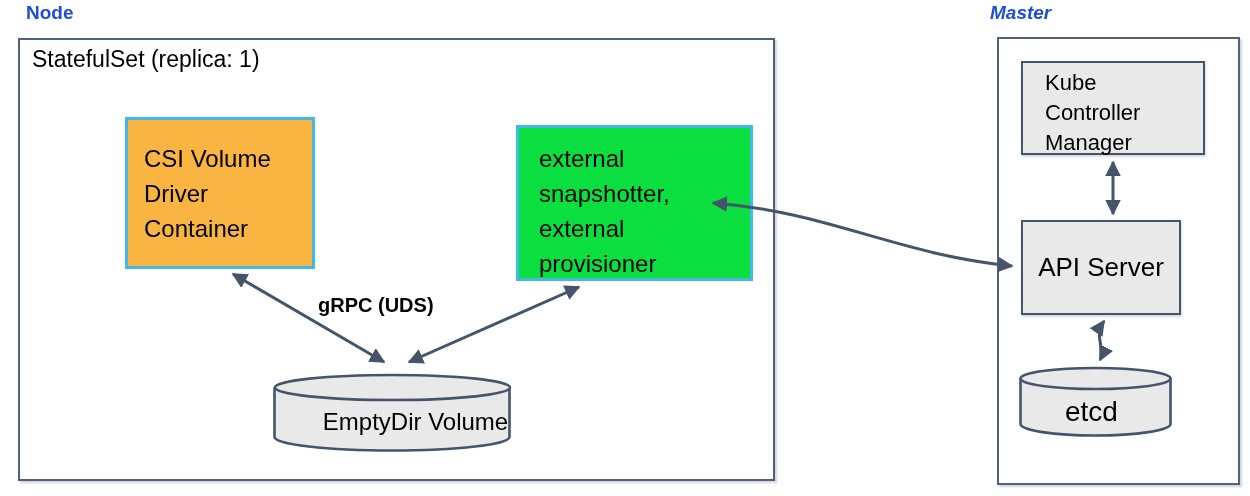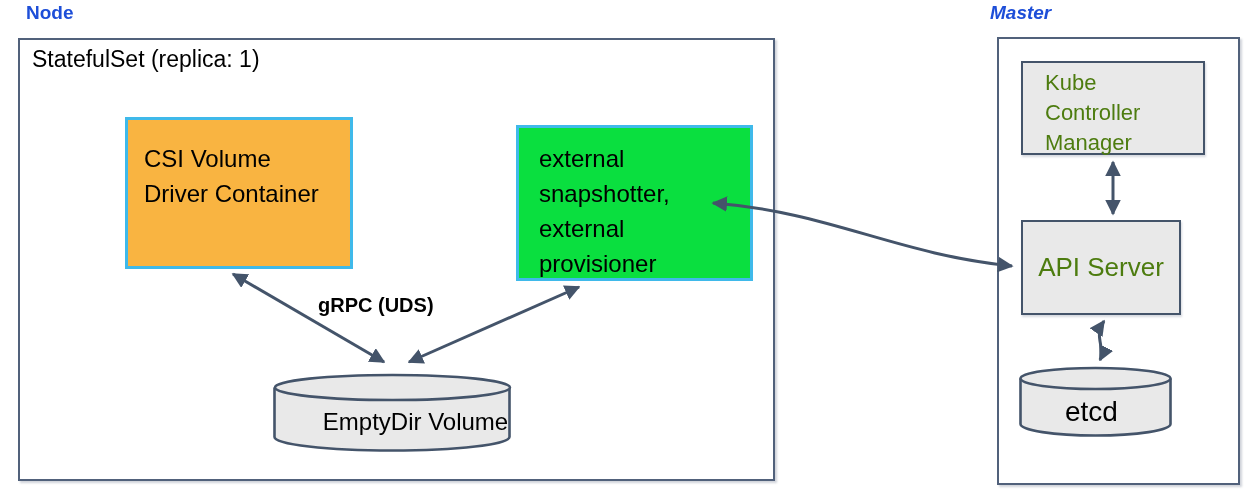--- a/index.html
+++ b/index.html
@@ -39,38 +39,38 @@
   .container-box {
     position: absolute;
     border: 3px solid #3fb9ea;
     box-sizing: border-box;
     font-size: 24px;
     line-height: 35px;
     color: #000000;
   }
   .csi-box {
     left: 125px; top: 117px;
-    width: 228px; height: 152px;
+    width: 190px; height: 152px;
     background: #f9b441;
     padding: 21px 12px 0 16px;
   }
   .ext-box {
     left: 468px; top: 125px;
     width: 237px; height: 156px;
     background: #0adf3f;
     padding: 13px 12px 0 20px;
     margin-left: 48px;
   }
   .gray-box {
     position: absolute;
     border: 2px solid #44546a;
     background: #e9e9e9;
     box-sizing: border-box;
     box-shadow: 1px 2px 2px rgba(120, 130, 150, 0.3);
-    color: #4d7c0f;
+    color: #000000;
   }
   .kcm-box {
     left: 1021px; top: 61px;
     width: 184px; height: 94px;
     font-size: 22px;
     line-height: 30px;
     padding: 5px 8px 0 22px;
   }
   .api-box {
     left: 1021px; top: 220px;

